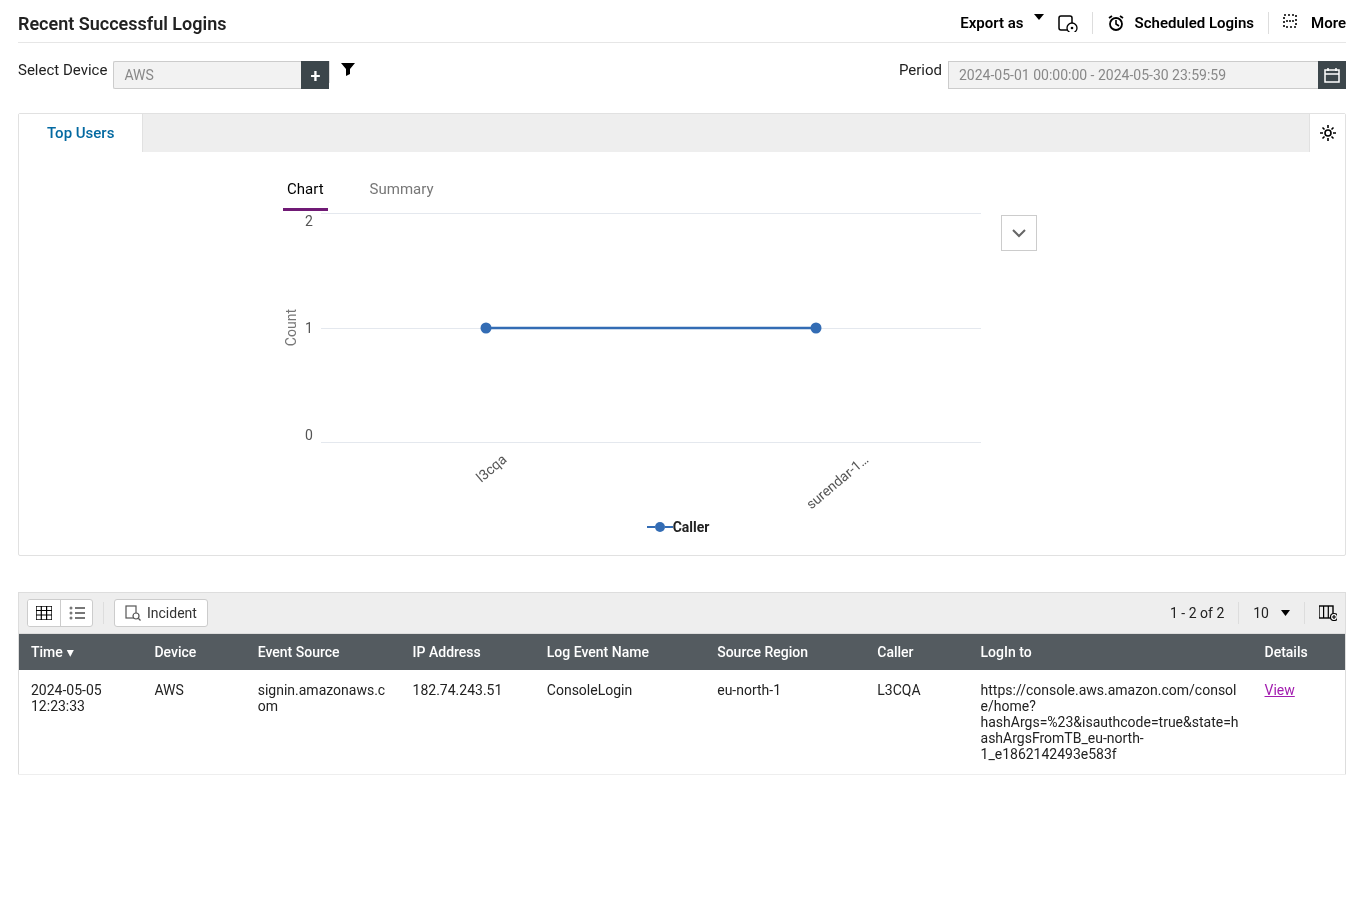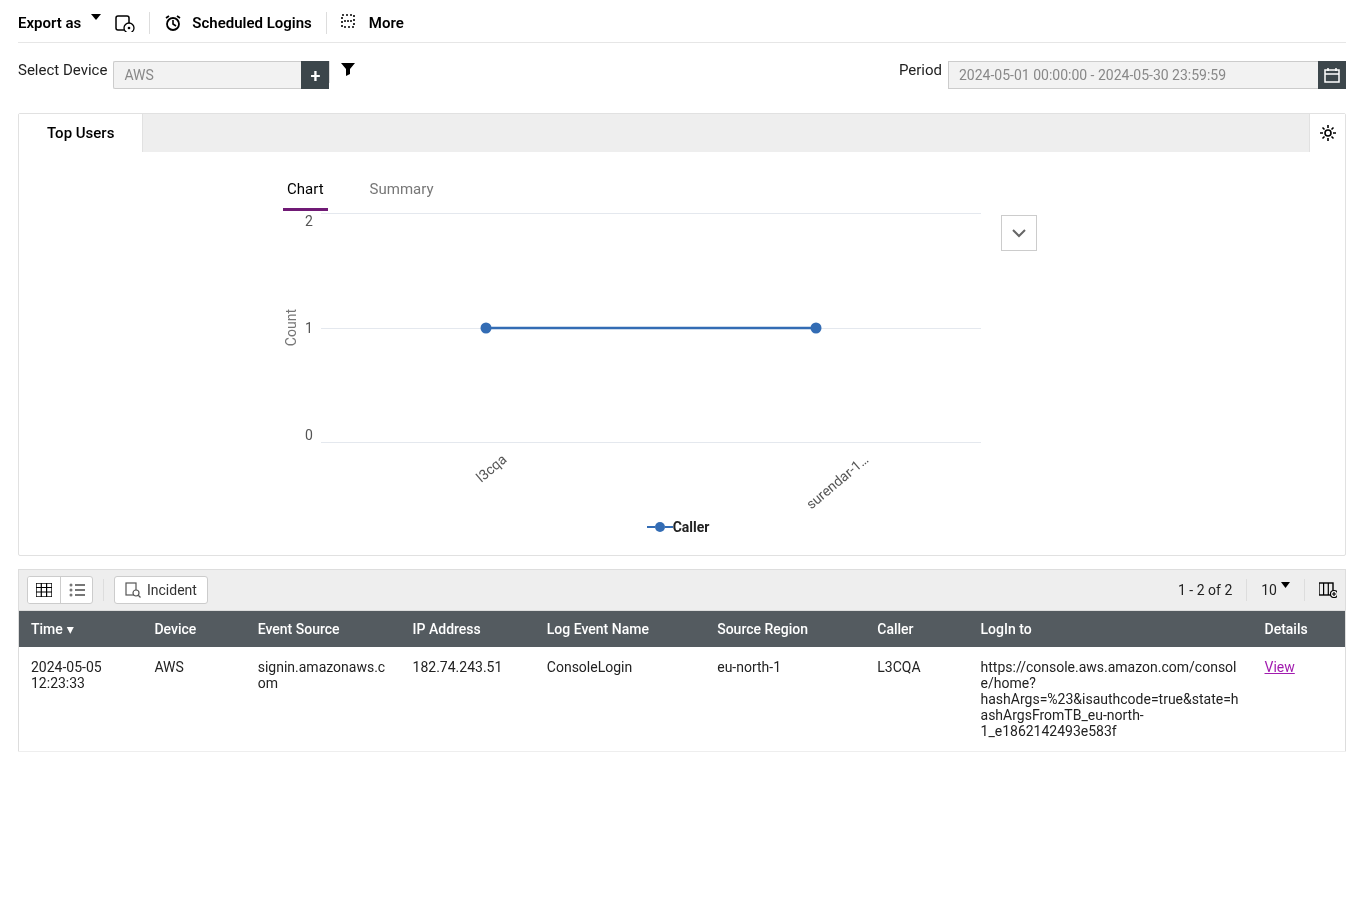--- a/index.html
+++ b/index.html
@@ -18,63 +18,64 @@
 .select-dev{display:flex;align-items:center}
 .dev-input{width:188px;height:28px;border:1px solid #ccc;border-right:none;background:#f2f2f2;color:#888;padding:0 10px;font-size:14px;border-radius:2px 0 0 2px;display:flex;align-items:center}
 .add-btn{width:28px;height:28px;background:#3c464b;color:#fff;display:flex;align-items:center;justify-content:center;border:1px solid #3c464b;cursor:pointer;font-size:18px;font-weight:600}
 .filter-iconbtn{margin-left:10px;cursor:pointer}
 .spacer{flex:1}
 .period-input{width:370px;height:28px;border:1px solid #ccc;border-right:none;background:#f2f2f2;color:#888;padding:0 10px;font-size:14px;display:flex;align-items:center}
 .cal-btn{width:28px;height:28px;background:#3c464b;color:#fff;display:flex;align-items:center;justify-content:center;border:1px solid #3c464b;cursor:pointer}
 
 .panel{border:1px solid #e1e1e1;border-radius:2px;position:relative;background:#fff;margin-top:6px}
 .panel-tabs{display:flex;background:#eeeeee}
-.panel-tab{background:#fff;border-right:1px solid #e1e1e1;padding:10px 28px;font-size:15px;color:#000000;font-weight:500}
+.panel-tab{background:#fff;border-right:1px solid #e1e1e1;padding:10px 28px;font-size:15px;color:#0369a1;font-weight:500}
 .gear-btn{position:absolute;right:0;top:0;width:36px;height:38px;display:flex;align-items:center;justify-content:center;cursor:pointer;border-left:1px solid #e1e1e1;background:#fff}
 .chart-area{padding:20px 30px 20px}
 .sub-tabs{display:flex;gap:38px;margin-left:234px}
 .sub-tab{font-size:15px;padding:8px 4px 10px;color:#777;cursor:pointer}
 .sub-tab.active{color:#000;border-bottom:3px solid #701a75}
 .chart-wrap{display:flex;align-items:flex-start;margin-top:2px}
 .ylabel{writing-mode:vertical-rl;transform:rotate(180deg);color:#777;font-size:14px;margin-right:6px;align-self:center;margin-left:234px}
 .yaxis{display:flex;flex-direction:column;justify-content:space-between;height:230px;text-align:right;color:#555;font-size:14px;padding-right:8px}
 .plot{position:relative;width:660px;height:230px}
 .grid-line{position:absolute;left:0;width:100%;height:0;border-top:1px solid #e4e8ee}
 .svg-abs{position:absolute;left:0;top:0}
 .xlabels{position:relative;width:660px;height:70px;margin-left:0}
 .xlabel{position:absolute;top:8px;font-size:14px;color:#555;transform:rotate(-40deg);transform-origin:top right;white-space:nowrap}
 .legend{text-align:center;margin-top:6px}
 .legend-item{display:inline-flex;align-items:center;gap:8px;font-weight:700;color:#222}
 .legend-dot{width:10px;height:10px;border-radius:50%;background:#336cb4;display:inline-block;position:relative}
 .legend-dot::before,.legend-dot::after{content:'';position:absolute;top:4px;width:8px;height:2px;background:#336cb4}
 .legend-dot::before{left:-8px}.legend-dot::after{right:-8px}
 .collapse-btn{width:36px;height:36px;border:1px solid #ccc;display:flex;align-items:center;justify-content:center;margin-left:20px;cursor:pointer;margin-top:2px}
 
-.tbl-toolbar{display:flex;align-items:center;background:#eee;border:1px solid #ddd;padding:6px 8px;margin-top:13px;gap:10px}
+.tbl-toolbar{display:flex;align-items:center;background:#eee;border:1px solid #ddd;padding:6px 8px;margin-top:36px;gap:10px}
 .view-btns{display:flex;border:1px solid #ccc;border-radius:3px;overflow:hidden;background:#fff}
 .view-btn{width:32px;height:26px;display:flex;align-items:center;justify-content:center;cursor:pointer}
 .view-btn.active{background:#fff}
 .view-btn+.view-btn{border-left:1px solid #ccc}
 .incident-btn{display:flex;align-items:center;gap:6px;border:1px solid #ccc;border-radius:3px;height:28px;padding:0 10px;background:#fff;cursor:pointer}
 .page-info{margin-left:auto;display:flex;align-items:center;gap:14px;color:#222}
-.page-size{display:flex;gap:4px;cursor:pointer}
+.page-size{display:flex;align-items:center;gap:12px;cursor:pointer}
 
 table.data{width:100%;border-collapse:collapse;border:1px solid #ddd;border-top:none;table-layout:fixed}
 table.data thead th{background:#545b60;color:#fff;text-align:left;padding:10px 12px;font-weight:500;font-size:14px}
 table.data tbody td{padding:12px;vertical-align:top;font-size:14px;color:#222;border-bottom:1px solid #eee;word-wrap:break-word}
 .sort-caret{margin-left:4px}
 a.viewlink{color:#a21caf;text-decoration:underline}
 svg{display:block}
 </style>
 </head>
 <body>
 
 <div class="page">
 
   <div class="header-row">
+    <div class="page-title">Recent Successful Logins</div>
     <div class="header-actions">
       <div class="hdr-group">
         <span class="hdr-label">Export as</span>
         <svg width="10" height="6">
             <path d="M0 0l5 6 5-6z" fill="#000"></path>
           </svg>
       </div>
       <span>
         <svg width="20" height="18">
             <rect x="1" y="2" width="13" height="14" rx="2" fill="none" stroke="#000" stroke-width="1.5"></rect>

